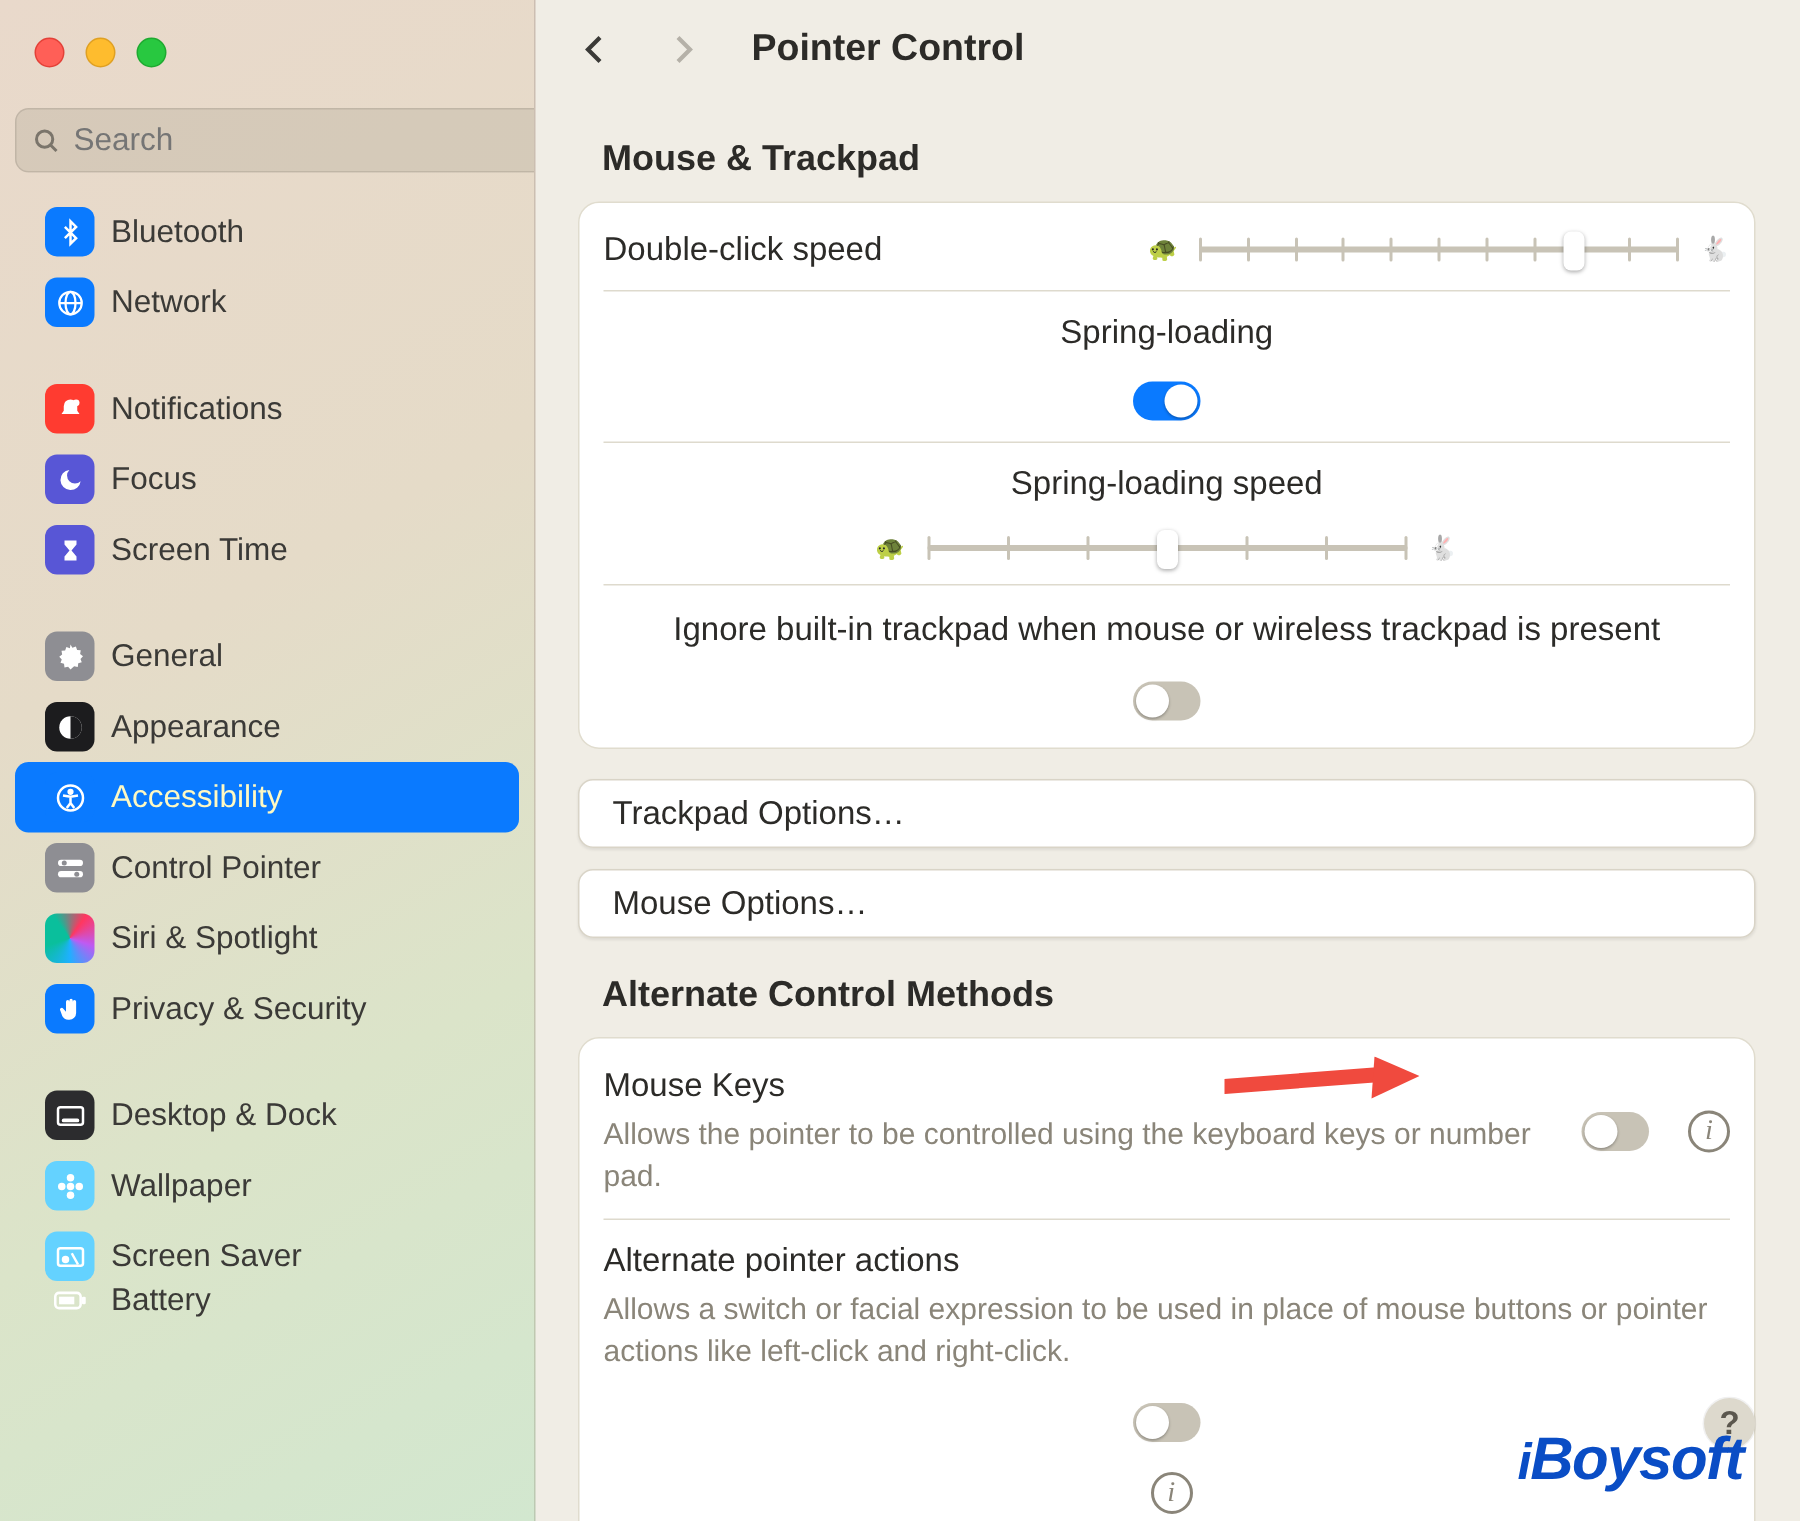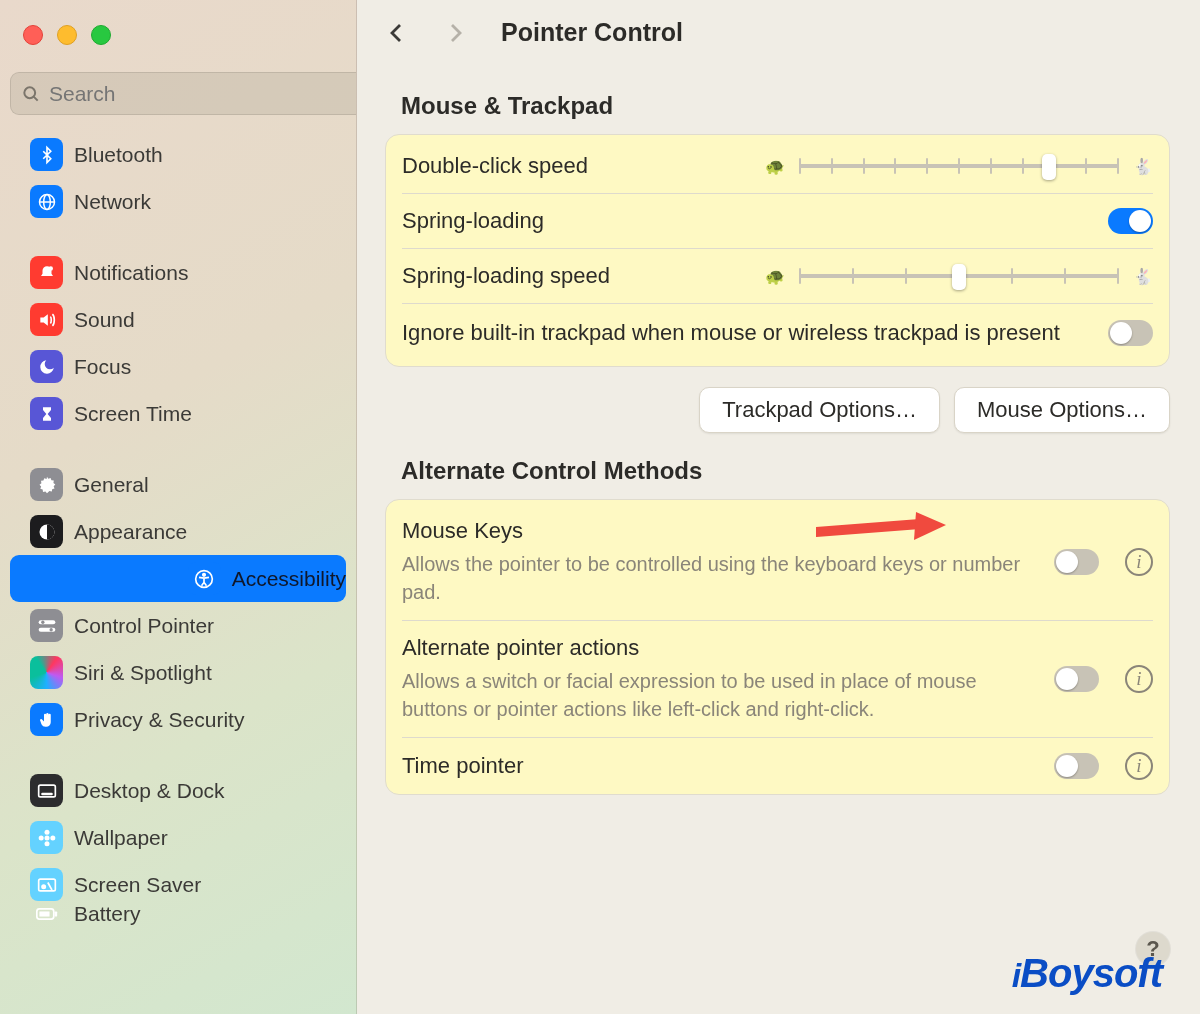--- a/index.html
+++ b/index.html
@@ -40,46 +40,46 @@
   }
   .search svg { flex-shrink: 0; }
   .sidebar-list { flex: 1; overflow-y: hidden; padding-top: 2px; }
   .sb-item {
     display: flex; align-items: center; gap: 11px;
     height: 47px; padding-left: 20px;
     font-size: 21px; color: #3b3a37; margin: 0 10px; border-radius: 9px;
     cursor: pointer;
   }
   .sb-item.cut { height: 30px; align-items: flex-end; overflow: hidden; position: relative; top: -12px; }
-  .sb-item.sel { background: #0a7aff; color: #0f172a; justify-content: flex-end; }
+  .sb-item.sel { background: #0a7aff; color: #fef9c3; }
   .sb-gap { height: 24px; }
   .sb-icon { width: 33px; height: 33px; border-radius: 8px; display:flex; align-items:center; justify-content:center; color:#fff; font-size:18px; flex-shrink:0;}
   .sb-item.cut .sb-icon { margin-bottom: -4px; }
   .ic-blue { background:#0a7aff; }
   .ic-red { background:#ff3b30; }
   .ic-purple { background:#5856d6; }
   .ic-grey { background:#8e8e93; }
   .ic-black { background:#1c1c1e; }
   .ic-teal { background:#64d2ff; }
   .ic-dark { background:#2c2c2e; }
   .ic-siri { background: conic-gradient(from 180deg, #1fb0ff, #0abf9c, #0abf9c, #ff375f, #bf5af2, #1fb0ff); }
 
   .main { flex: 1; display: flex; flex-direction: column; overflow: hidden; }
   .header { height: 65px; display: flex; align-items: center; padding-left: 28px; gap: 34px; }
   .nav-arrow { width: 24px; color:#3b3a37; cursor:pointer; }
   .nav-arrow.dis { color:#b5b1a8; }
   .title { font-size: 25px; font-weight: 700; color:#2c2b28; }
   .content { flex: 1; overflow-y: auto; padding: 15px 30px 0 28px; }
   .section-title { font-size: 24px; font-weight: 700; color:#2c2b28; margin: 12px 0 14px 16px; }
   .panel {
-    background: #fef9c3; border: 1px solid #e0dcce; border-radius: 14px;
+    background: #ffffff; border: 1px solid #e0dcce; border-radius: 14px;
     padding: 0;
   }
   .row { padding: 14px 16px; display: flex; align-items: center; gap: 20px; }
-  .row + .row { border-top: 1px solid #dedacd; margin: 0 16px; padding-left:0; padding-right:0; }
+  .row + .row { border-top: 1px solid #dedacd; margin: 0 16px; padding-left:0; padding-right:0;flex-direction:column; }
   .row:first-child { padding-top: 18px; }
   .row:last-child { padding-bottom: 18px; }
   .row-label { font-size: 22px; color:#2c2b28; flex-shrink:0; }
   .row-desc { font-size: 20px; color:#8a8579; line-height:1.4; margin-top:6px; }
   .row-body { flex:1; min-width:0; }
   .row-body .row-label { display:block; }
   .slider-wrap { display:flex; align-items:center; gap:14px; flex:1; justify-content:flex-end; }
   .row .slider-wrap { margin-right: 0; }
   .animal { color:#77736a; }
   .slider {
@@ -95,21 +95,21 @@
   .toggle.off { background:#c8c3b6; }
   .knob { position:absolute; width:22px; height:22px; border-radius:50%; background:#fff; top:2px; box-shadow:0 1px 2px rgba(0,0,0,0.3); }
   .toggle.on .knob { right:2px; }
   .toggle.off .knob { left:2px; }
   .info-btn {
     width:28px; height:28px; border-radius:50%; border:2px solid #8a8579;
     color:#8a8579; display:flex; align-items:center; justify-content:center;
     font-family: Georgia, serif; font-style:italic; font-size:19px; flex-shrink:0; cursor:pointer;
     margin-left: 6px;
   }
-  .btn-row { display:flex; justify-content:flex-end; gap:14px; margin-top:20px; }
+  .btn-row { display:flex; justify-content:flex-end; gap:14px; margin-top:20px;flex-direction:column; }
   .btn {
     background:#fff; border:1px solid #d9d4c7; border-radius:10px; padding:9px 22px;
     font-size:22px; color:#2c2b28; box-shadow:0 1px 2px rgba(0,0,0,0.08); cursor:pointer;
   }
   .arrow-annot { position:absolute; pointer-events:none; }
   .watermark {
     position:absolute; right:38px; bottom:18px;
     font-size:40px; font-weight:800; font-style:italic;
     color:#0a4dc5; letter-spacing:-1px;
   }
@@ -162,30 +162,20 @@
       <div class="sb-item">
         <div class="sb-icon ic-red">
           <svg width="18" height="20" viewBox="0 0 24 24" fill="#fff">
             <path d="M12 3a6 6 0 0 0-6 6v4l-2 3h16l-2-3V9a6 6 0 0 0-6-6z"></path>
             <circle cx="17" cy="6" r="3" fill="#fff"></circle>
           </svg>
         </div>
         <span>Notifications</span>
       </div>
       <div class="sb-item">
-        <div class="sb-icon ic-red">
-          <svg width="20" height="20" viewBox="0 0 24 24" fill="#fff">
-            <path d="M4 9v6h4l5 4V5L8 9H4z"></path>
-            <path d="M16 8c1.5 1 1.5 7 0 8" fill="none" stroke="#fff" stroke-width="2"></path>
-            <path d="M18.5 5c3 2.5 3 11.5 0 14" fill="none" stroke="#fff" stroke-width="2"></path>
-          </svg>
-        </div>
-        <span>Sound</span>
-      </div>
-      <div class="sb-item">
         <div class="sb-icon ic-purple">
           <svg width="18" height="18" viewBox="0 0 24 24" fill="#fff">
             <path d="M21 13A9 9 0 1 1 11 3 7 7 0 0 0 21 13z"></path>
           </svg>
         </div>
         <span>Focus</span>
       </div>
       <div class="sb-item">
         <div class="sb-icon ic-purple">
           <svg width="16" height="20" viewBox="0 0 24 24" fill="#fff">

